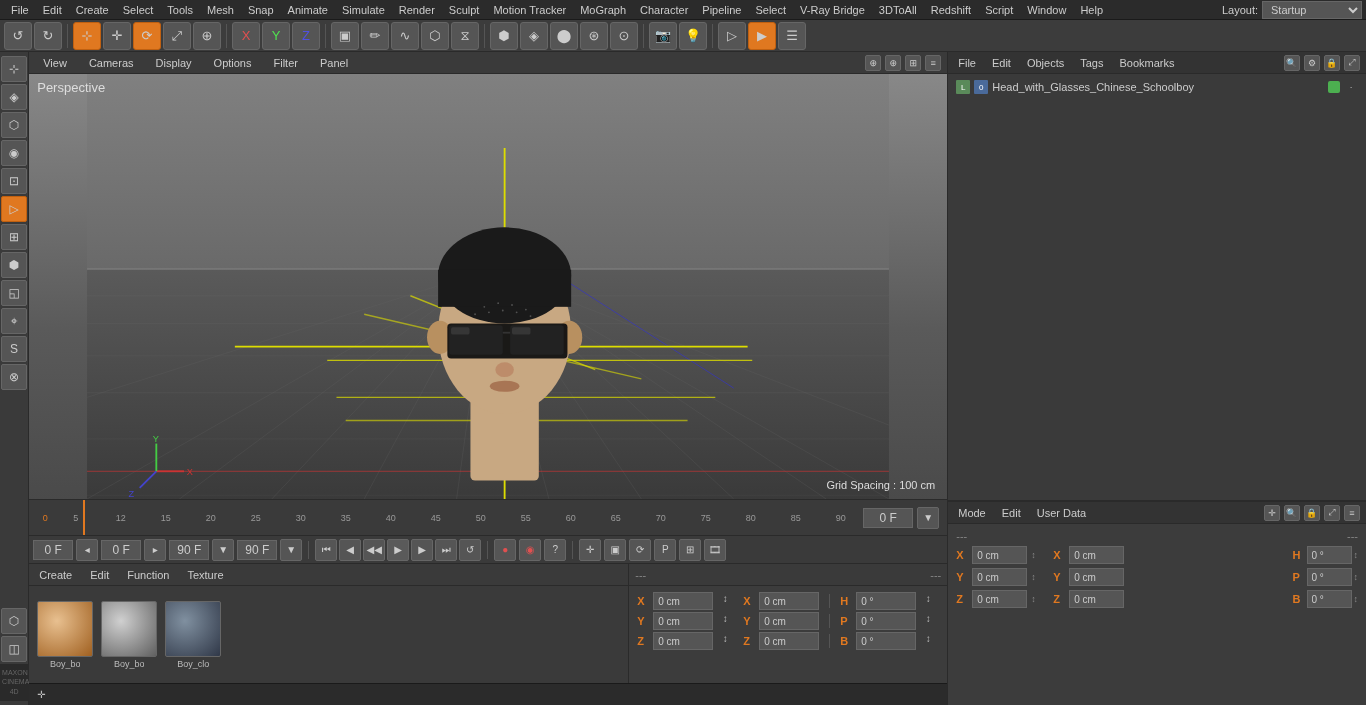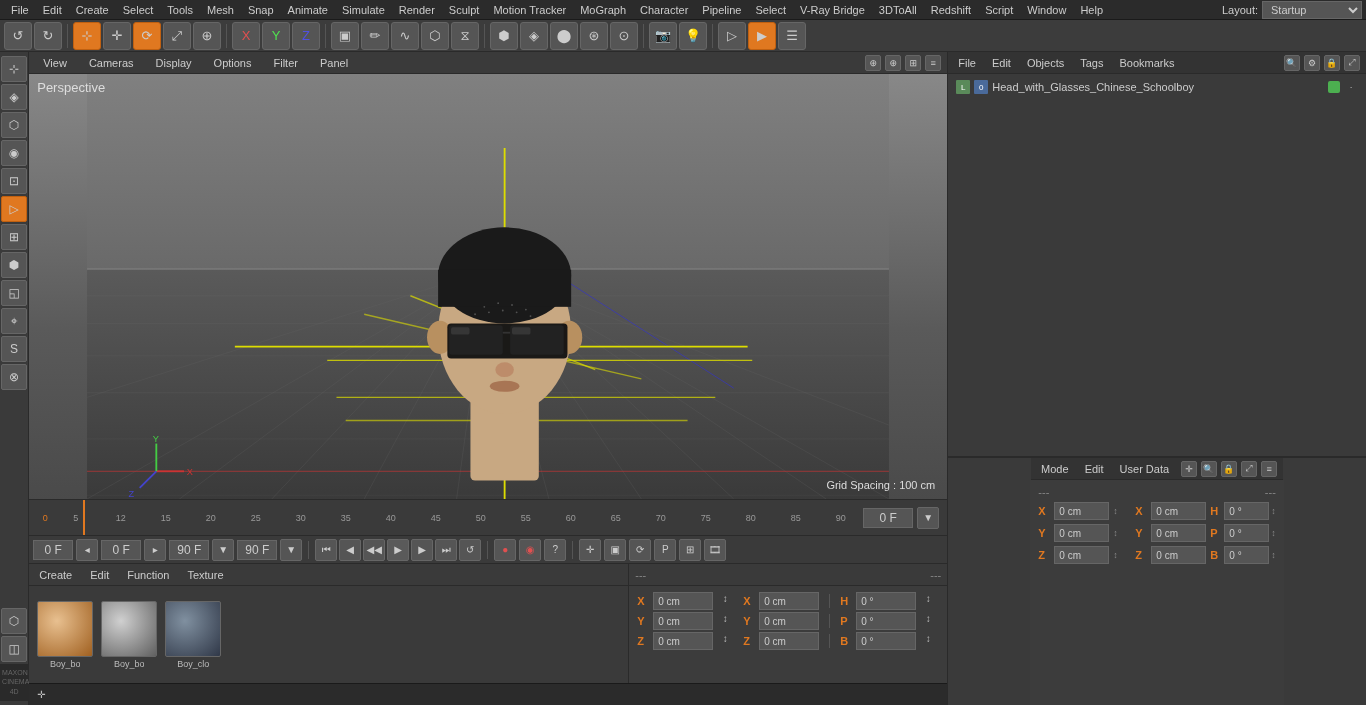--- a/index.html
+++ b/index.html
@@ -424,25 +424,24 @@
     }
     .om-item-dot {
       margin-left: auto;
       width: 12px; height: 12px;
       background: #4CAF50;
       border-radius: 2px;
     }
 
     
     #attr-manager {
-      height: 248px;
+      height: 204px;
       border-top: 1px solid #2a2a2a;
       display: flex;
       flex-direction: column;
-      align-items: center;
     }
     #am-header {
       height: 22px;
       background: #333;
       display: flex;
       align-items: center;
       padding: 0 6px;
       gap: 8px;
       border-bottom: 1px solid #2a2a2a;
     }

